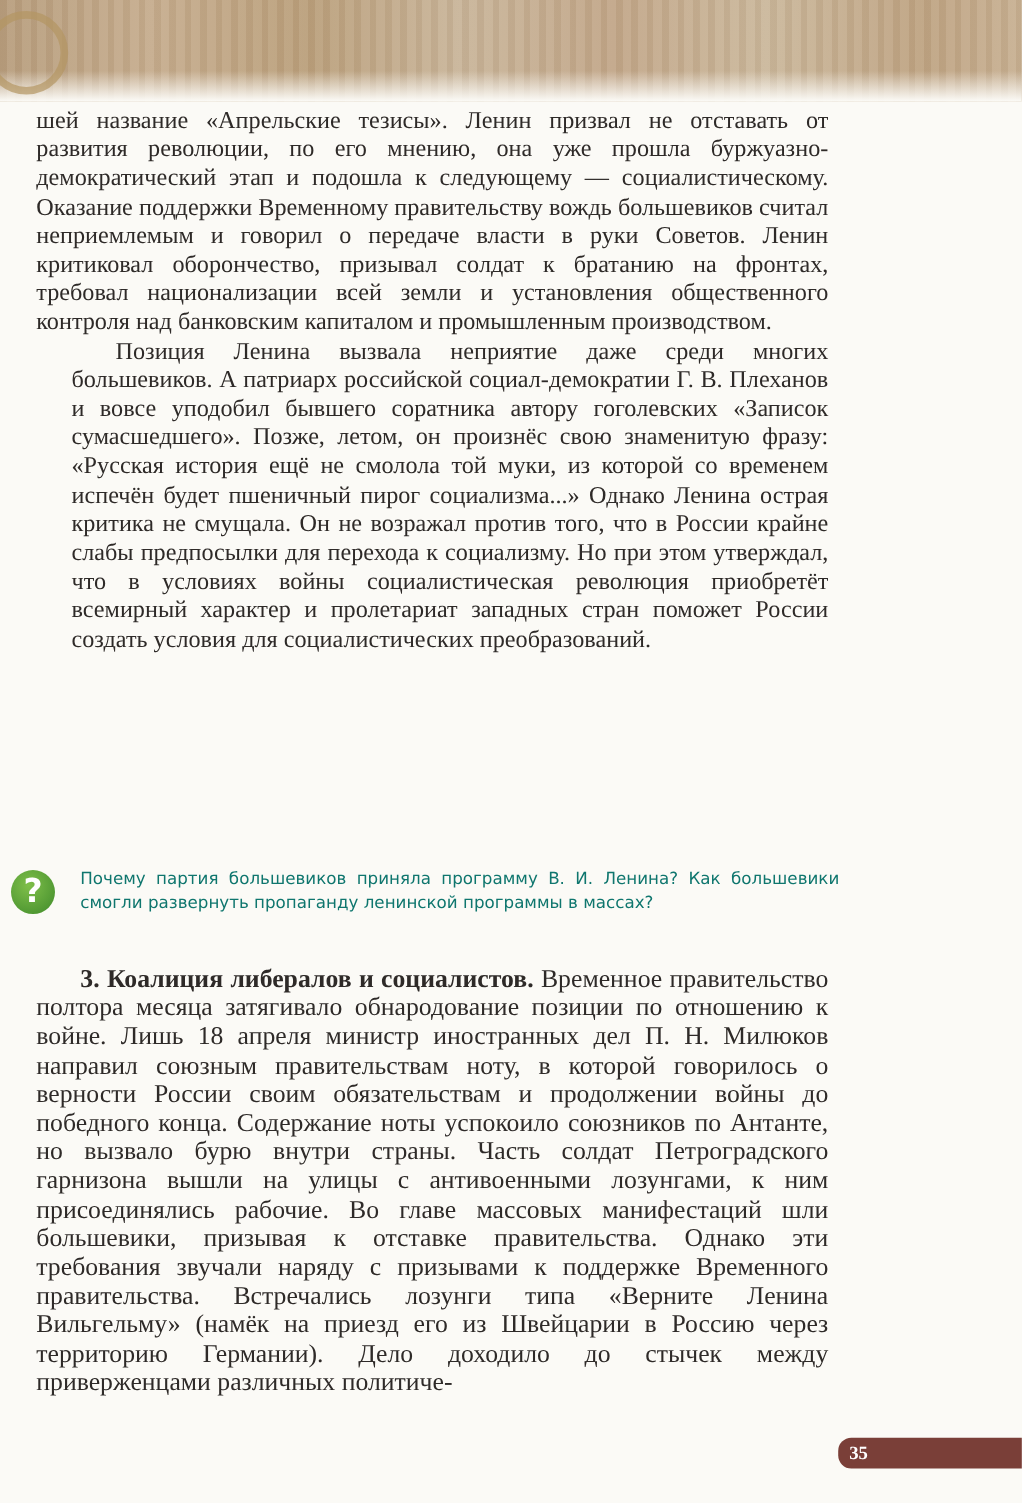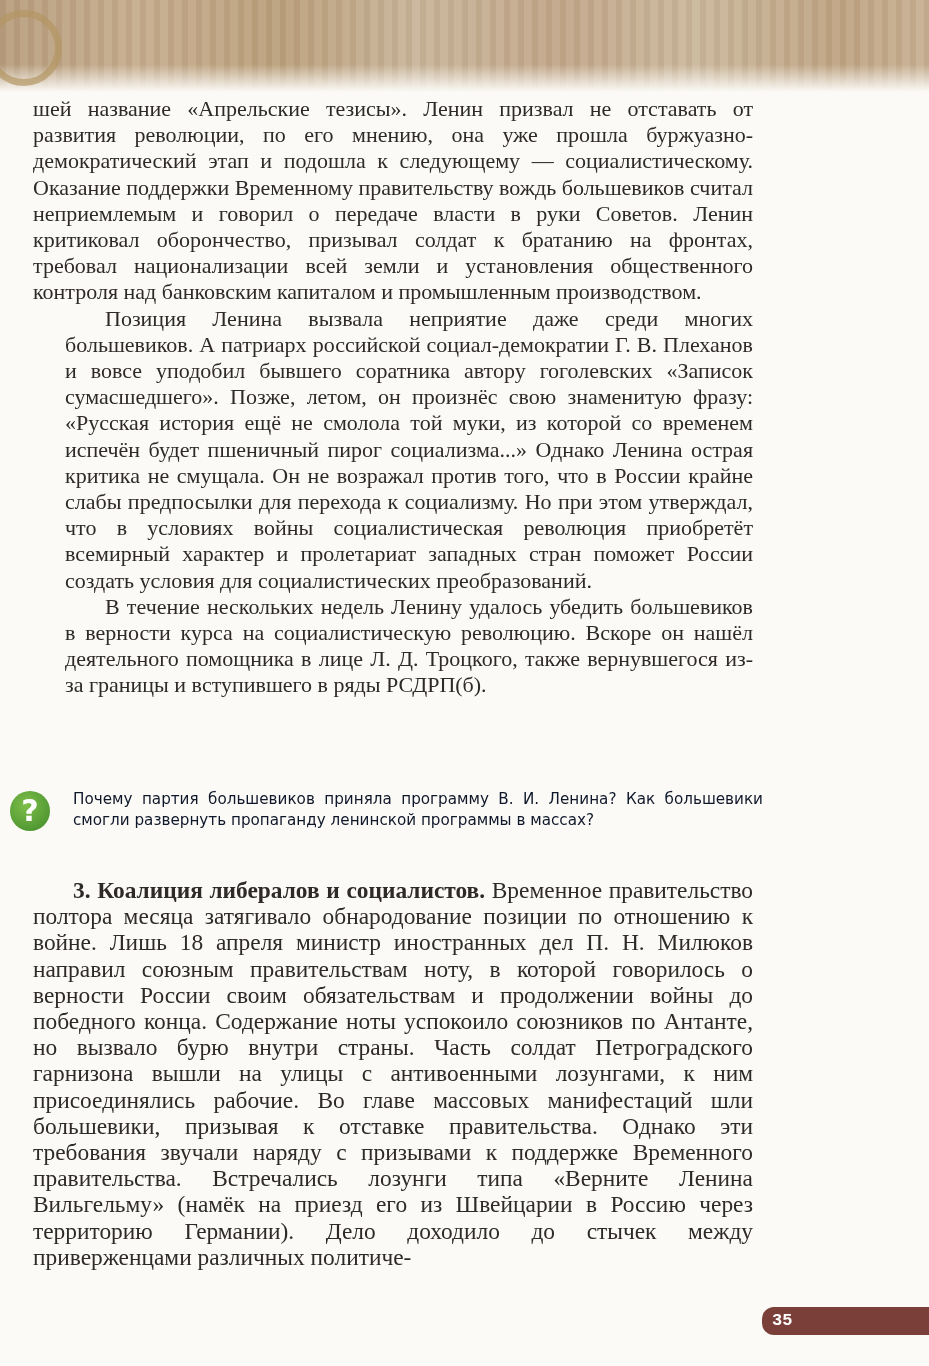--- a/index.html
+++ b/index.html
@@ -14,39 +14,38 @@
     border:7px solid #b39563;opacity:.7;}
   .text{position:absolute;left:33px;top:96px;width:720px;font-size:22px;line-height:26.2px;
         text-align:justify;}
   .text p{margin:0;}
   .text p.ind{text-indent:40px;margin-left:32px;}
   .question{position:absolute;left:10px;top:789px;width:760px;}
   .qicon{position:absolute;left:0;top:2px;width:40px;height:40px;border-radius:50%;
      background:radial-gradient(circle at 40% 35%,#7fbf4a,#3f8a2a);color:#fff;font-family:"DejaVu Sans",sans-serif;
      font-weight:bold;font-size:30px;line-height:40px;text-align:center;}
   .qtext{position:absolute;left:63px;top:0;width:690px;font-family:"DejaVu Sans","Liberation Sans",sans-serif;
-     font-size:15.2px;line-height:20.5px;color:#0f172a;text-align:justify;}
+     font-size:15.2px;line-height:20.5px;color:#0f766e;text-align:justify;}
   .text2{position:absolute;left:33px;top:877px;width:720px;font-size:23.4px;line-height:26.2px;text-align:justify;}
   .text2 p{margin:0;text-indent:40px;}
   .text2 b{font-weight:bold;}
   .pagenum{position:absolute;left:762px;top:1307px;width:167px;height:28px;background:#7a3f38;
-     border-radius:12px 0 0 12px;color:#fff;font-family:Liberation Mono, monospace;font-weight:bold;
+     border-radius:12px 0 0 12px;color:#fff;font-family:Liberation Serif, serif;font-weight:bold;
      font-size:17px;line-height:28px;padding-left:10px;box-sizing:border-box;}
 </style>
 </head>
 <body>
 
 <div class="banner">
   <div class="emblem"></div>
 </div>
 
 <div class="text">
   <p>шей название «Апрельские тезисы». Ленин призвал не отставать от развития революции, по его мнению, она уже прошла буржуазно-демократический этап и подошла к следующему — социалистическому. Оказание поддержки Временному правительству вождь большевиков считал неприемлемым и говорил о передаче власти в руки Советов. Ленин критиковал оборончество, призывал солдат к братанию на фронтах, требовал национализации всей земли и установления общественного контроля над банковским капиталом и промышленным производством.</p>
   <p class="ind">Позиция Ленина вызвала неприятие даже среди многих большевиков. А патриарх российской социал-демократии Г. В. Плеханов и вовсе уподобил бывшего соратника автору гоголевских «Записок сумасшедшего». Позже, летом, он произнёс свою знаменитую фразу: «Русская история ещё не смолола той муки, из которой со временем испечён будет пшеничный пирог социализма...» Однако Ленина острая критика не смущала. Он не возражал против того, что в России крайне слабы предпосылки для перехода к социализму. Но при этом утверждал, что в условиях войны социалистическая революция приобретёт всемирный характер и пролетариат западных стран поможет России создать условия для социалистических преобразований.</p>
-  <p class="ind">В течение нескольких недель Ленину удалось убедить большевиков в верности курса на социалистическую революцию. Вскоре он нашёл деятельного помощника в лице Л. Д. Троцкого, также вернувшегося из-за границы и вступившего в ряды РСДРП(б).</p>
 </div>
 
 <div class="question">
   <div class="qicon">?</div>
   <div class="qtext">Почему партия большевиков приняла программу В. И. Ленина? Как большевики смогли развернуть пропаганду ленинской программы в массах?</div>
 </div>
 
 <div class="text2">
   <p><b>3. Коалиция либералов и социалистов.</b><span> Временное правительство полтора месяца затягивало обнародование позиции по отношению к войне. Лишь 18 апреля министр иностранных дел П. Н. Милюков направил союзным правительствам ноту, в которой говорилось о верности России своим обязательствам и продолжении войны до победного конца. Содержание ноты успокоило союзников по Антанте, но вызвало бурю внутри страны. Часть солдат Петроградского гарнизона вышли на улицы с антивоенными лозунгами, к ним присоединялись рабочие. Во главе массовых манифестаций шли большевики, призывая к отставке правительства. Однако эти требования звучали наряду с призывами к поддержке Временного правительства. Встречались лозунги типа «Верните Ленина Вильгельму» (намёк на приезд его из Швейцарии в Россию через территорию Германии). Дело доходило до стычек между приверженцами различных политиче-</span></p>
 </div>

